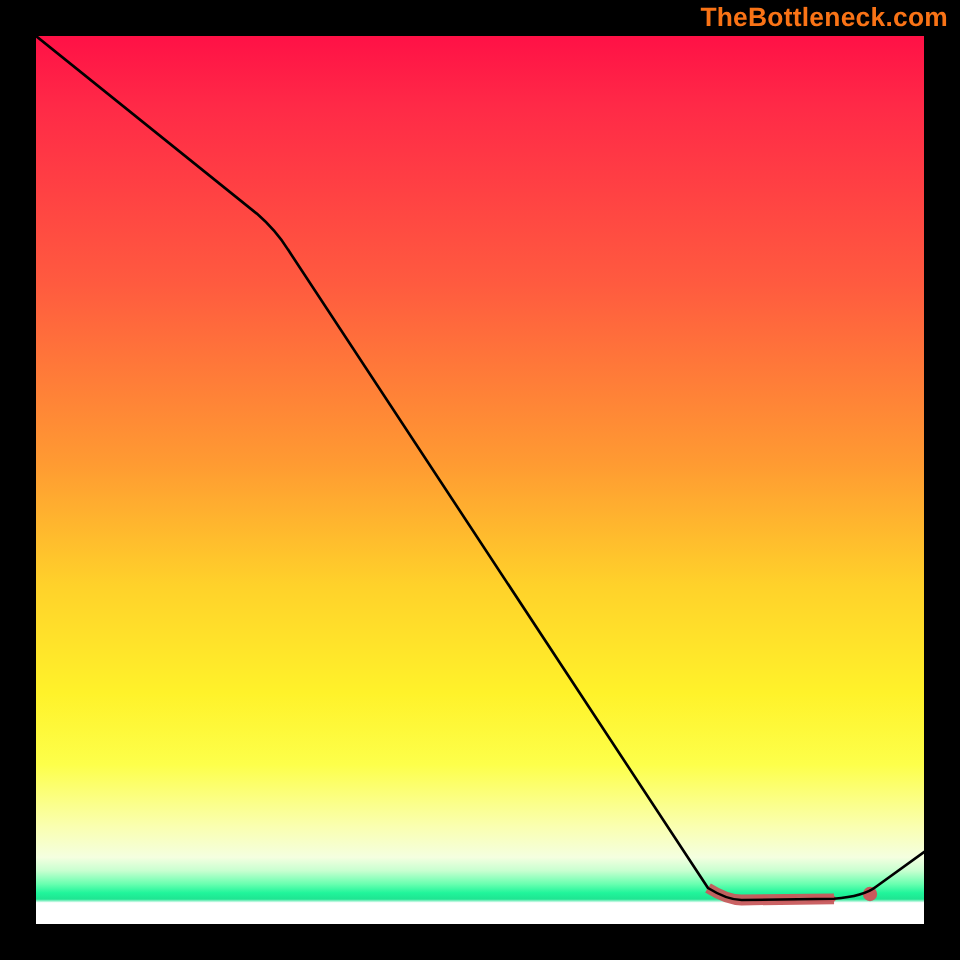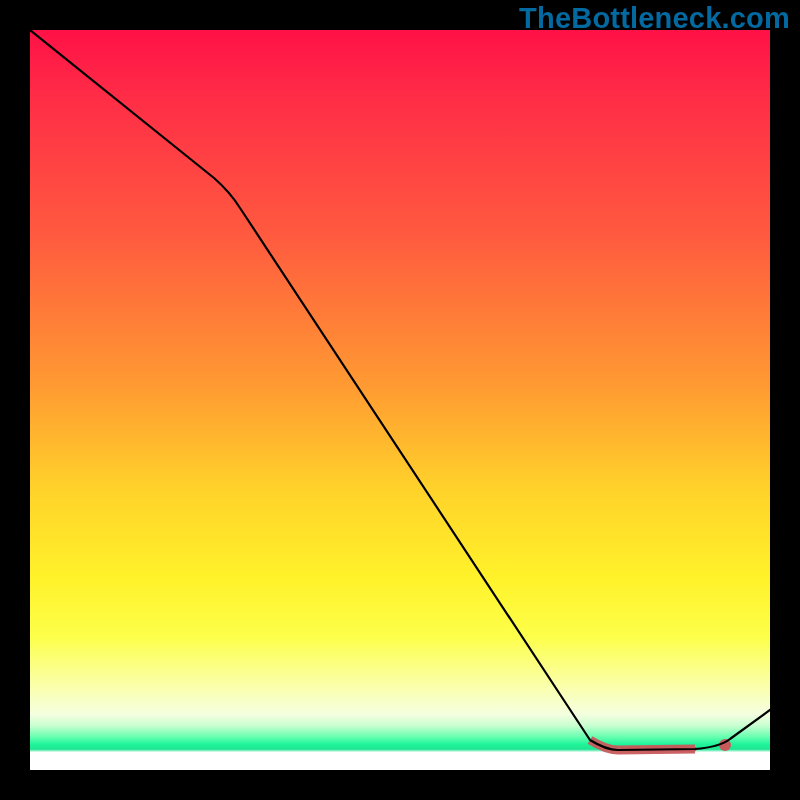--- a/index.html
+++ b/index.html
@@ -14,22 +14,22 @@
   .frame {
     position: relative;
     width: 800px;
     height: 800px;
     background: #000;
   }
   .watermark {
     position: absolute;
     top: 2px;
     right: 10px;
-    color: #0369a1;
-    font-size: 29px;
+    color: #f97316;
+    font-size: 22px;
     font-weight: 600;
     letter-spacing: 0.2px;
     user-select: none;
   }
   .plot-area {
     position: absolute;
     left: 30px;
     top: 30px;
     width: 740px;
     height: 740px;

